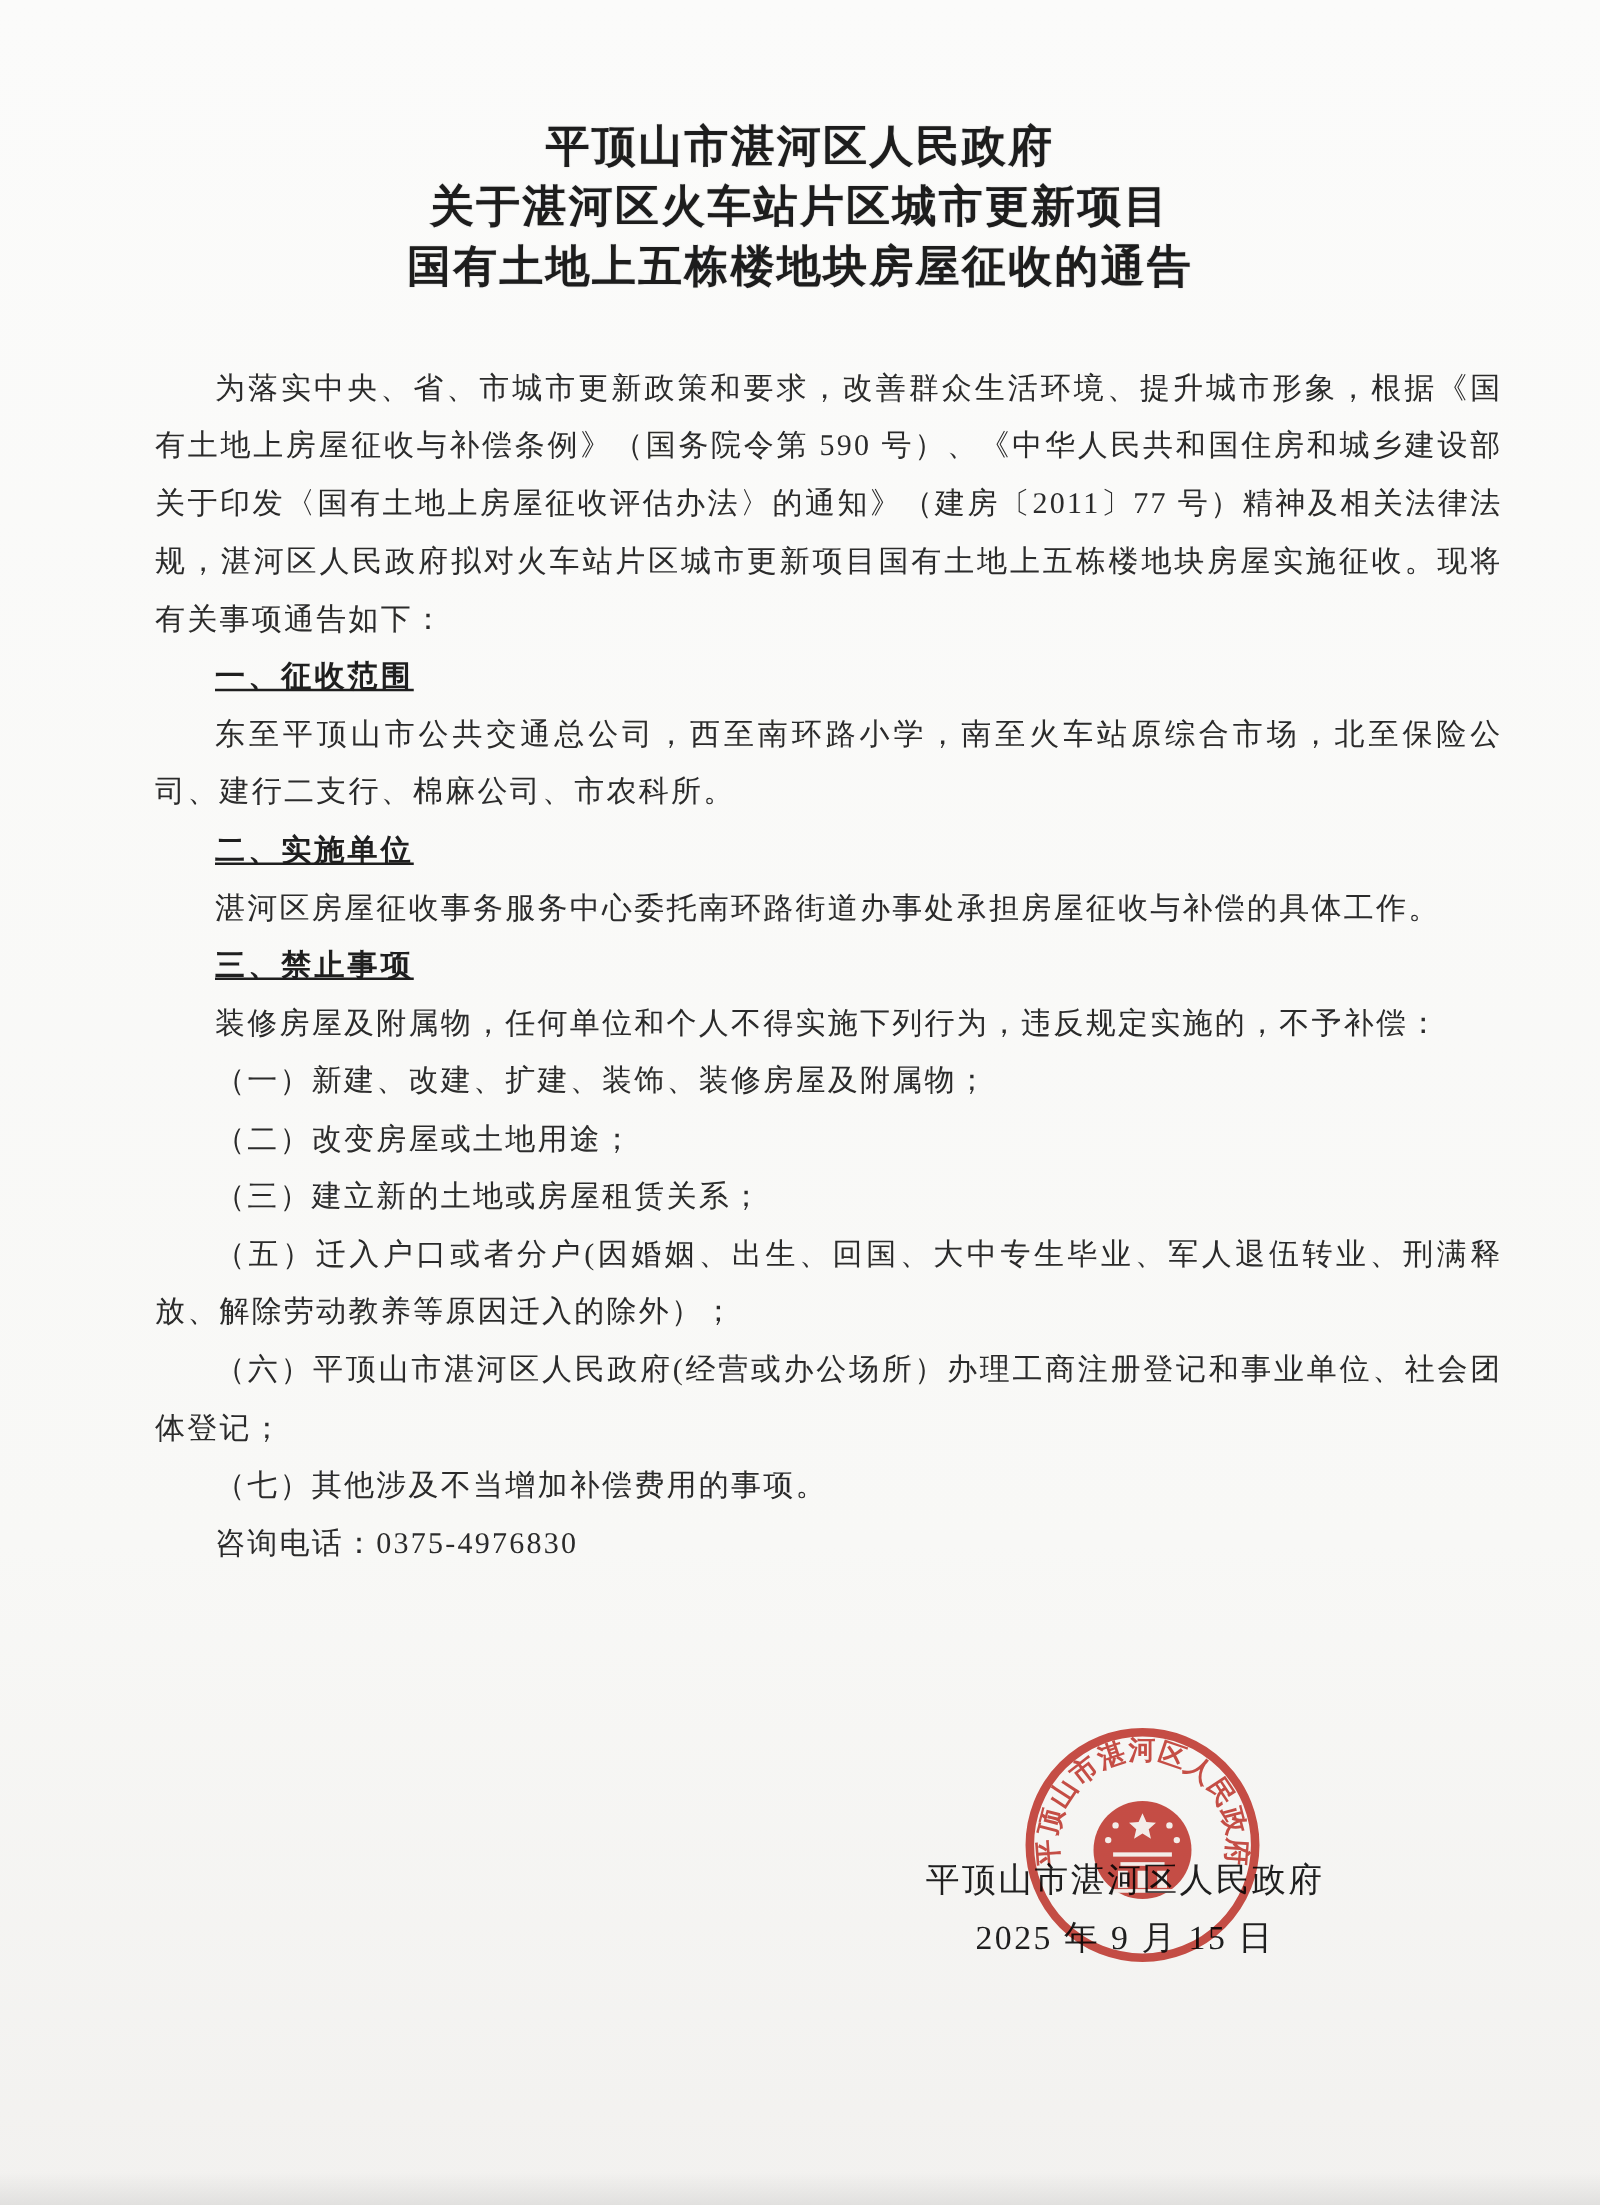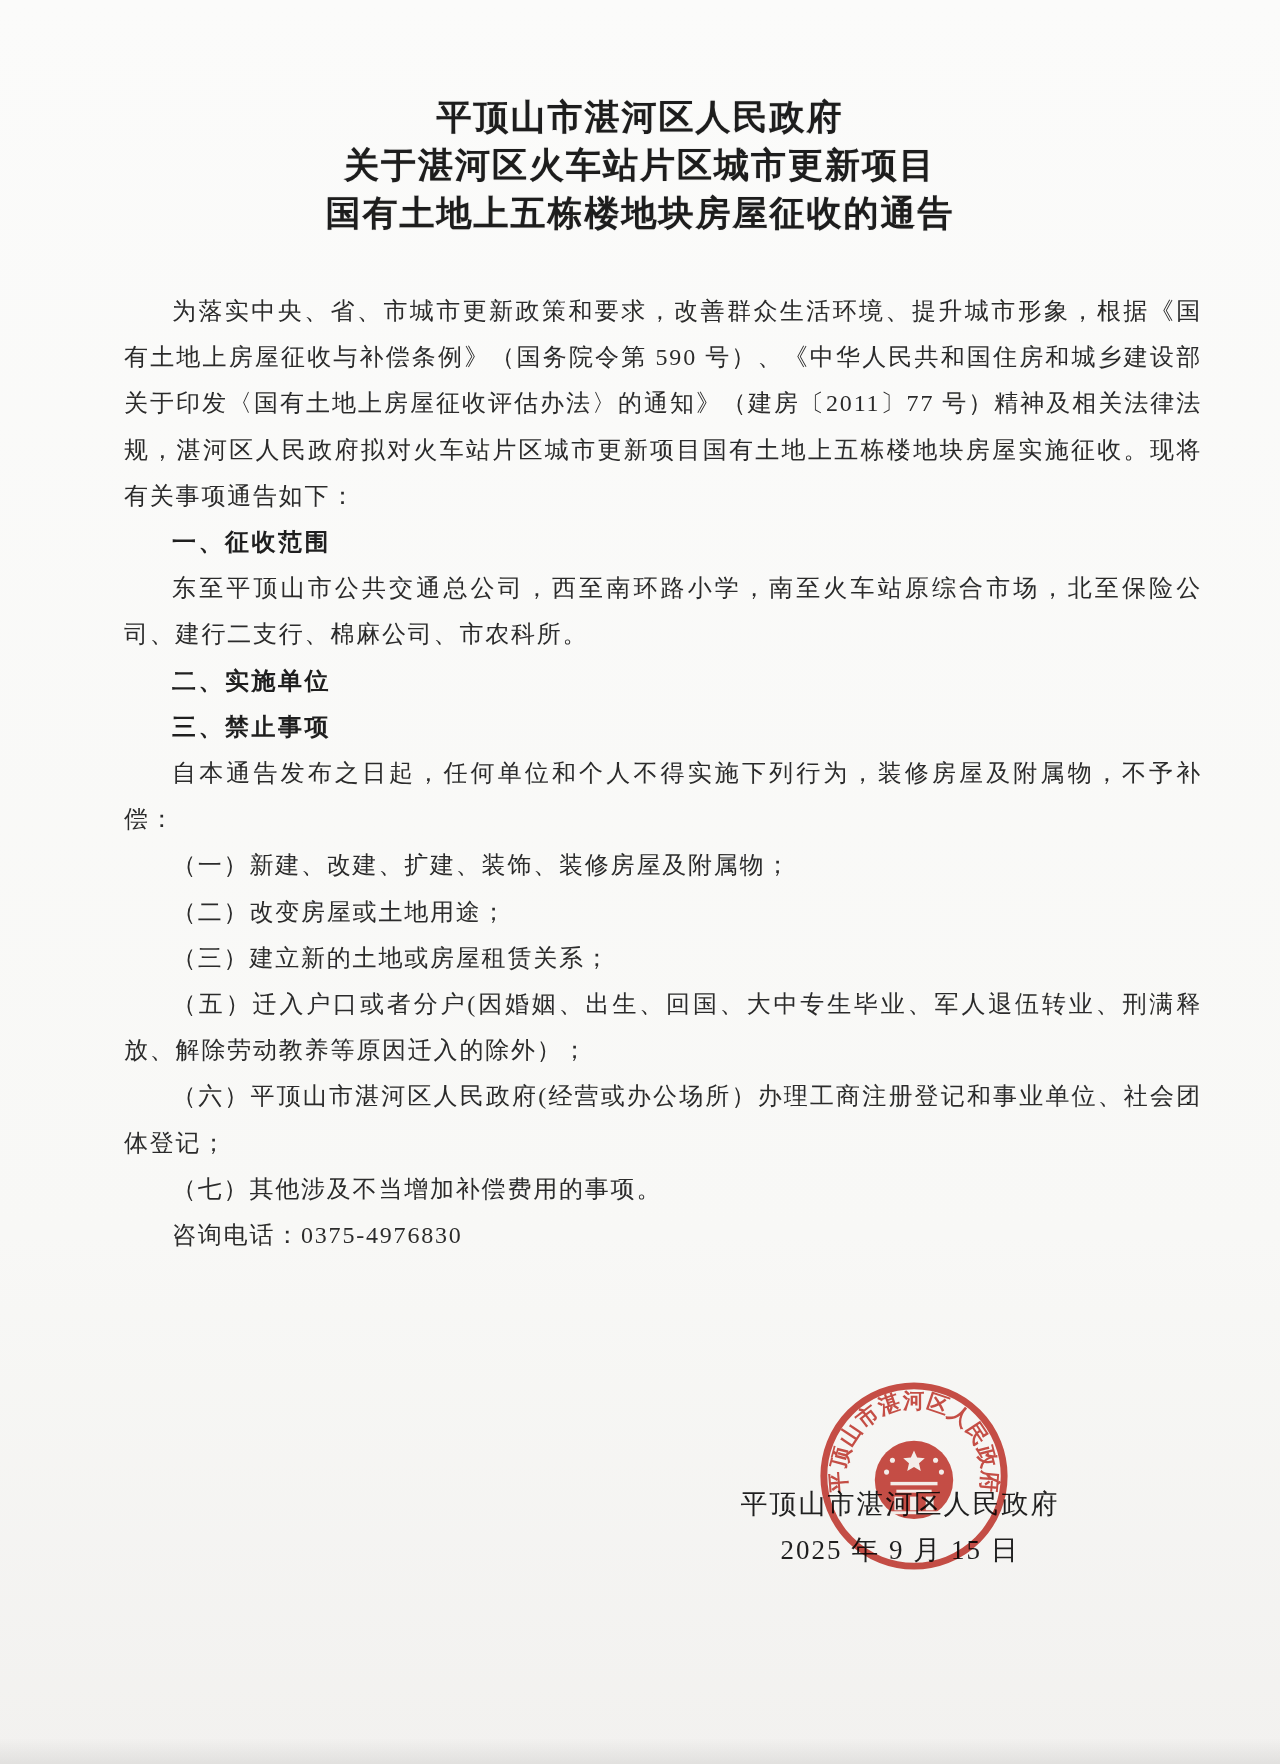--- a/index.html
+++ b/index.html
@@ -59,20 +59,21 @@
     text-align: justify;
     text-indent: 2em;
     color: #2b2b2b;
   }
   .sec-heading {
     font-family: "Liberation Sans", "DejaVu Sans", sans-serif;
     font-weight: 700;
     letter-spacing: 2.5px;
     color: #1f1f1f;
     text-align: left;
+    text-decoration: underline;
   }
   .sig-block {
     position: absolute;
     left: 620px;
     width: 560px;
     text-align: center;
     font-size: 27px;
     letter-spacing: 2px;
     color: #1f1f1f;
   }
@@ -98,22 +99,23 @@
     <div class="title-line">平顶山市湛河区人民政府</div>
     <div class="title-line">关于湛河区火车站片区城市更新项目</div>
     <div class="title-line">国有土地上五栋楼地块房屋征收的通告</div>
   </div>
 
   <div class="body-block">
     <p class="para">为落实中央、省、市城市更新政策和要求，改善群众生活环境、提升城市形象，根据《国有土地上房屋征收与补偿条例》（国务院令第 590 号）、《中华人民共和国住房和城乡建设部关于印发〈国有土地上房屋征收评估办法〉的通知》（建房〔2011〕77 号）精神及相关法律法规，湛河区人民政府拟对火车站片区城市更新项目国有土地上五栋楼地块房屋实施征收。现将有关事项通告如下：</p>
     <p class="para sec-heading">一、征收范围</p>
     <p class="para">东至平顶山市公共交通总公司，西至南环路小学，南至火车站原综合市场，北至保险公司、建行二支行、棉麻公司、市农科所。</p>
     <p class="para sec-heading">二、实施单位</p>
+    <p class="para">湛河区房屋征收事务服务中心委托南环路街道办事处承担房屋征收与补偿的具体工作。</p>
     <p class="para sec-heading">三、禁止事项</p>
-    <p class="para">自本通告发布之日起，任何单位和个人不得实施下列行为，装修房屋及附属物，不予补偿：</p>
+    <p class="para">装修房屋及附属物，任何单位和个人不得实施下列行为，违反规定实施的，不予补偿：</p>
     <p class="para">（一）新建、改建、扩建、装饰、装修房屋及附属物；</p>
     <p class="para">（二）改变房屋或土地用途；</p>
     <p class="para">（三）建立新的土地或房屋租赁关系；</p>
     <p class="para">（五）迁入户口或者分户(因婚姻、出生、回国、大中专生毕业、军人退伍转业、刑满释放、解除劳动教养等原因迁入的除外）；</p>
     <p class="para">（六）平顶山市湛河区人民政府(经营或办公场所）办理工商注册登记和事业单位、社会团体登记；</p>
     <p class="para">（七）其他涉及不当增加补偿费用的事项。</p>
     <p class="para">咨询电话：0375-4976830</p>
   </div>
 
   <div class="sig-block" id="signature-line">平顶山市湛河区人民政府</div>

